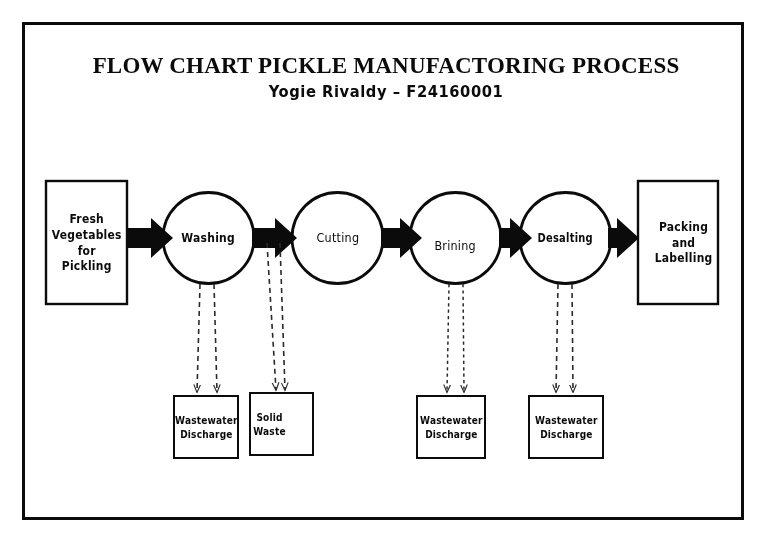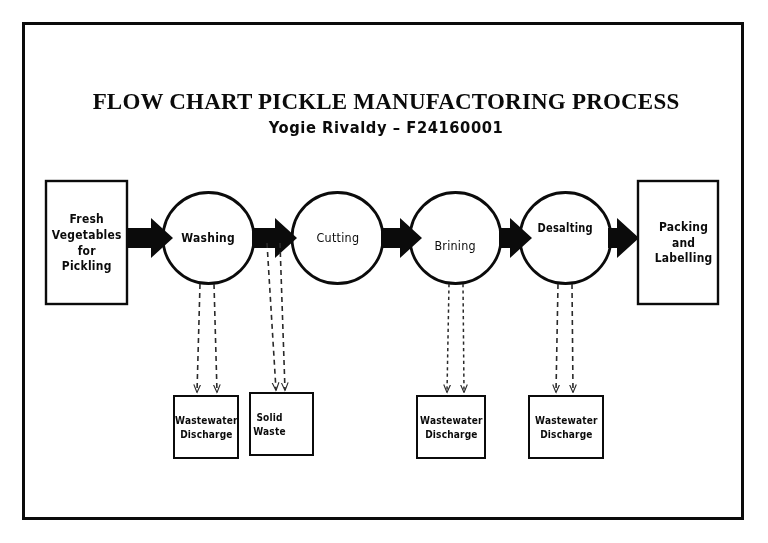--- a/index.html
+++ b/index.html
@@ -30,21 +30,20 @@
     box-sizing: border-box;
     background: #ffffff;
   }
   
   #title-block {
     position: absolute;
     left: 0;
     top: 28px;
     width: 722px;
     text-align: center;
-    margin-top: 36px;
   }
   #chart-title {
     font-family: "Liberation Serif", serif;
     font-weight: bold;
     font-size: 23px;
     letter-spacing: 0.2px;
     color: #0b0b0b;
     white-space: nowrap;
   }
   #chart-subtitle {
@@ -180,21 +179,21 @@
   </div>
 
   <div class="node-label" style="left:292px; top:192px; width:91px; height:92px;">
     <div class="label-lines circle-label-light">Cutting</div>
   </div>
 
   <div class="node-label" style="left:410px; top:200px; width:91px; height:92px;">
     <div class="label-lines circle-label-light">Brining</div>
   </div>
 
-  <div class="node-label" style="left:520px; top:182px; width:91px; height:92px;justify-content:center;">
+  <div class="node-label" style="left:520px; top:192px; width:91px; height:92px;justify-content:center;">
     <div class="label-lines circle-label-bold" style="font-size:11.5px;">Desalting</div>
   </div>
 
   <div class="node-label" style="left:638px; top:181px; width:92px; height:123px;">
     <div class="label-lines box-label">
       <div>Packing</div>
       <div>and</div>
       <div>Labelling</div>
     </div>
   </div>

